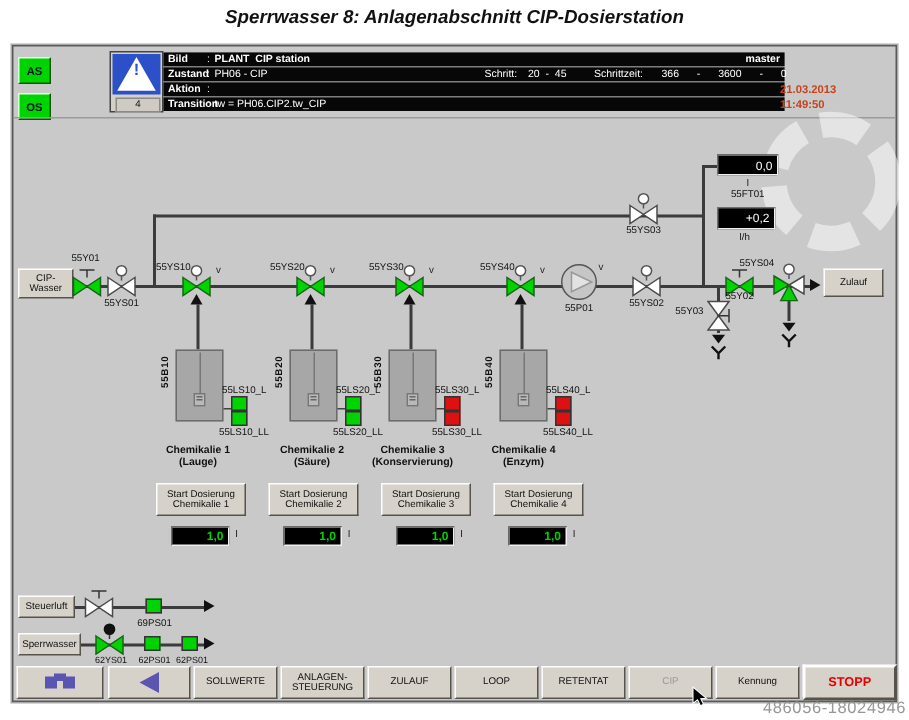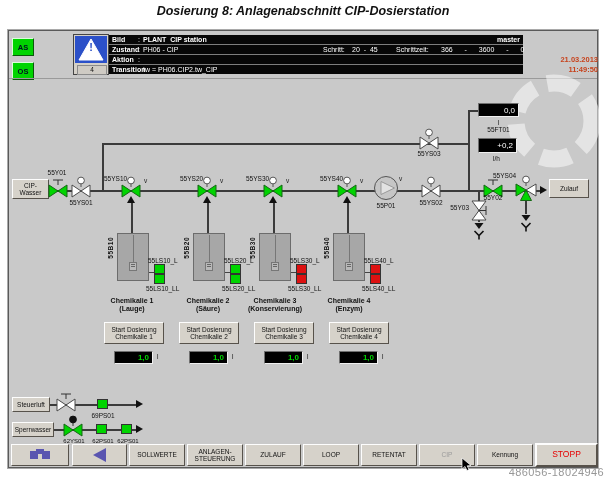--- a/index.html
+++ b/index.html
@@ -18,21 +18,21 @@
               font-size:6.5px;line-height:8px;text-align:center}
   #alarm .ex{position:absolute;left:0;top:6px;width:34px;text-align:center;font-size:11px;font-weight:700;color:var(--alarmblue)}
   #ipanel{left:100px;top:4px;width:414px;height:39px;background:#7e7e7e}
   .irow{position:absolute;left:0;width:414px;height:9px;background:#070707;color:#fff;font-size:7px}
   .irow span{position:absolute;top:1px;white-space:pre}
   .ilbl{left:3px;font-weight:700}.icolon{left:29px}.ival{left:34px}
   .imaster{right:3px;font-weight:700}
   .is1{left:214px}.is2{left:243px}.is3{left:287px}.is4{left:332px;word-spacing:4px}
   #blogo{left:515px;top:3px;width:74px;height:20px;background:#4f4f4f;border:1px solid #8f8f8f;box-sizing:border-box;
          color:#ececec;font-weight:700;font-size:14px;letter-spacing:3px;text-align:center;line-height:18px}
-  .bdt{left:511px;width:78px;text-align:right;color:var(--dtred);font-size:7.5px;font-weight:700}
+  .bdt{left:511px;width:78px;color:var(--dtred);font-size:7.5px;font-weight:700}
   
   .ph{height:2px;background:#3b3b3b}.pv{width:2px;background:#3b3b3b}
   .uarrow{width:0;height:0;border-left:4.5px solid transparent;border-right:4.5px solid transparent;border-bottom:7px solid #111}
   .rarrow{width:0;height:0;border-top:4.5px solid transparent;border-bottom:4.5px solid transparent;border-left:7.5px solid #111}
   .taglbl{font-size:6.5px;white-space:nowrap}
   .ctr{text-align:center}.rgt{text-align:right}
   .vmark{font-size:6.5px;color:#222}
   
   .press{background:#d6d2ca;border:1px solid;border-color:#fdfdfd #57524b #57524b #fdfdfd;box-sizing:border-box;
          font-size:6.5px;display:flex;align-items:center;justify-content:center;text-align:center;line-height:7.5px;cursor:default}
@@ -41,26 +41,26 @@
   .disp.green{color:var(--dispgreen);font-weight:700}
   .tank{background:#a7a7a7;border:1px solid #6c6c6c;box-sizing:border-box}
   .ttag{writing-mode:vertical-rl;transform:rotate(180deg);font-size:6.5px;font-weight:700;letter-spacing:.5px}
   .probe{position:absolute;left:15px;top:1px;width:1px;height:28px;background:#777}
   .pbox{position:absolute;left:11px;top:28px;width:8px;height:9px;background:#b9b9b9;border:1px solid #777;box-sizing:border-box}
   .pbox i{display:block;margin:1px;height:1px;background:#666}
   .sq{width:11px;height:10px;border:1px solid #333;box-sizing:border-box}
   .cap{font-size:7px;font-weight:700;text-align:center;line-height:8px}
   .navbtn{height:22px}
   .dis{color:#9a9a9a}
-  #stopp{font-size:8.5px;font-weight:400;color:var(--stopred);border-width:2px}
+  #stopp{font-size:8.5px;font-weight:700;color:var(--stopred);border-width:2px}
 </style>
 </head>
 <body>
 
-<div class="t" id="title">Dosierung 8: Anlagenabschnitt CIP-Dosierstation</div>
+<div class="t" id="title">Sperrwasser 8: Anlagenabschnitt CIP-Dosierstation</div>
 
 <div class="t" id="screen">
 
   <div class="t gbtn" style="left:3px;top:7px">AS</div>
   <div class="t gbtn" style="left:3px;top:31px">OS</div>
 
   <div class="t" id="alarm">
     <div class="blue">
       <svg width="32" height="27">
           <path d="M16,3 L28,24 L4,24 Z" fill="#fff" stroke="#fff" stroke-width="1"></path>

